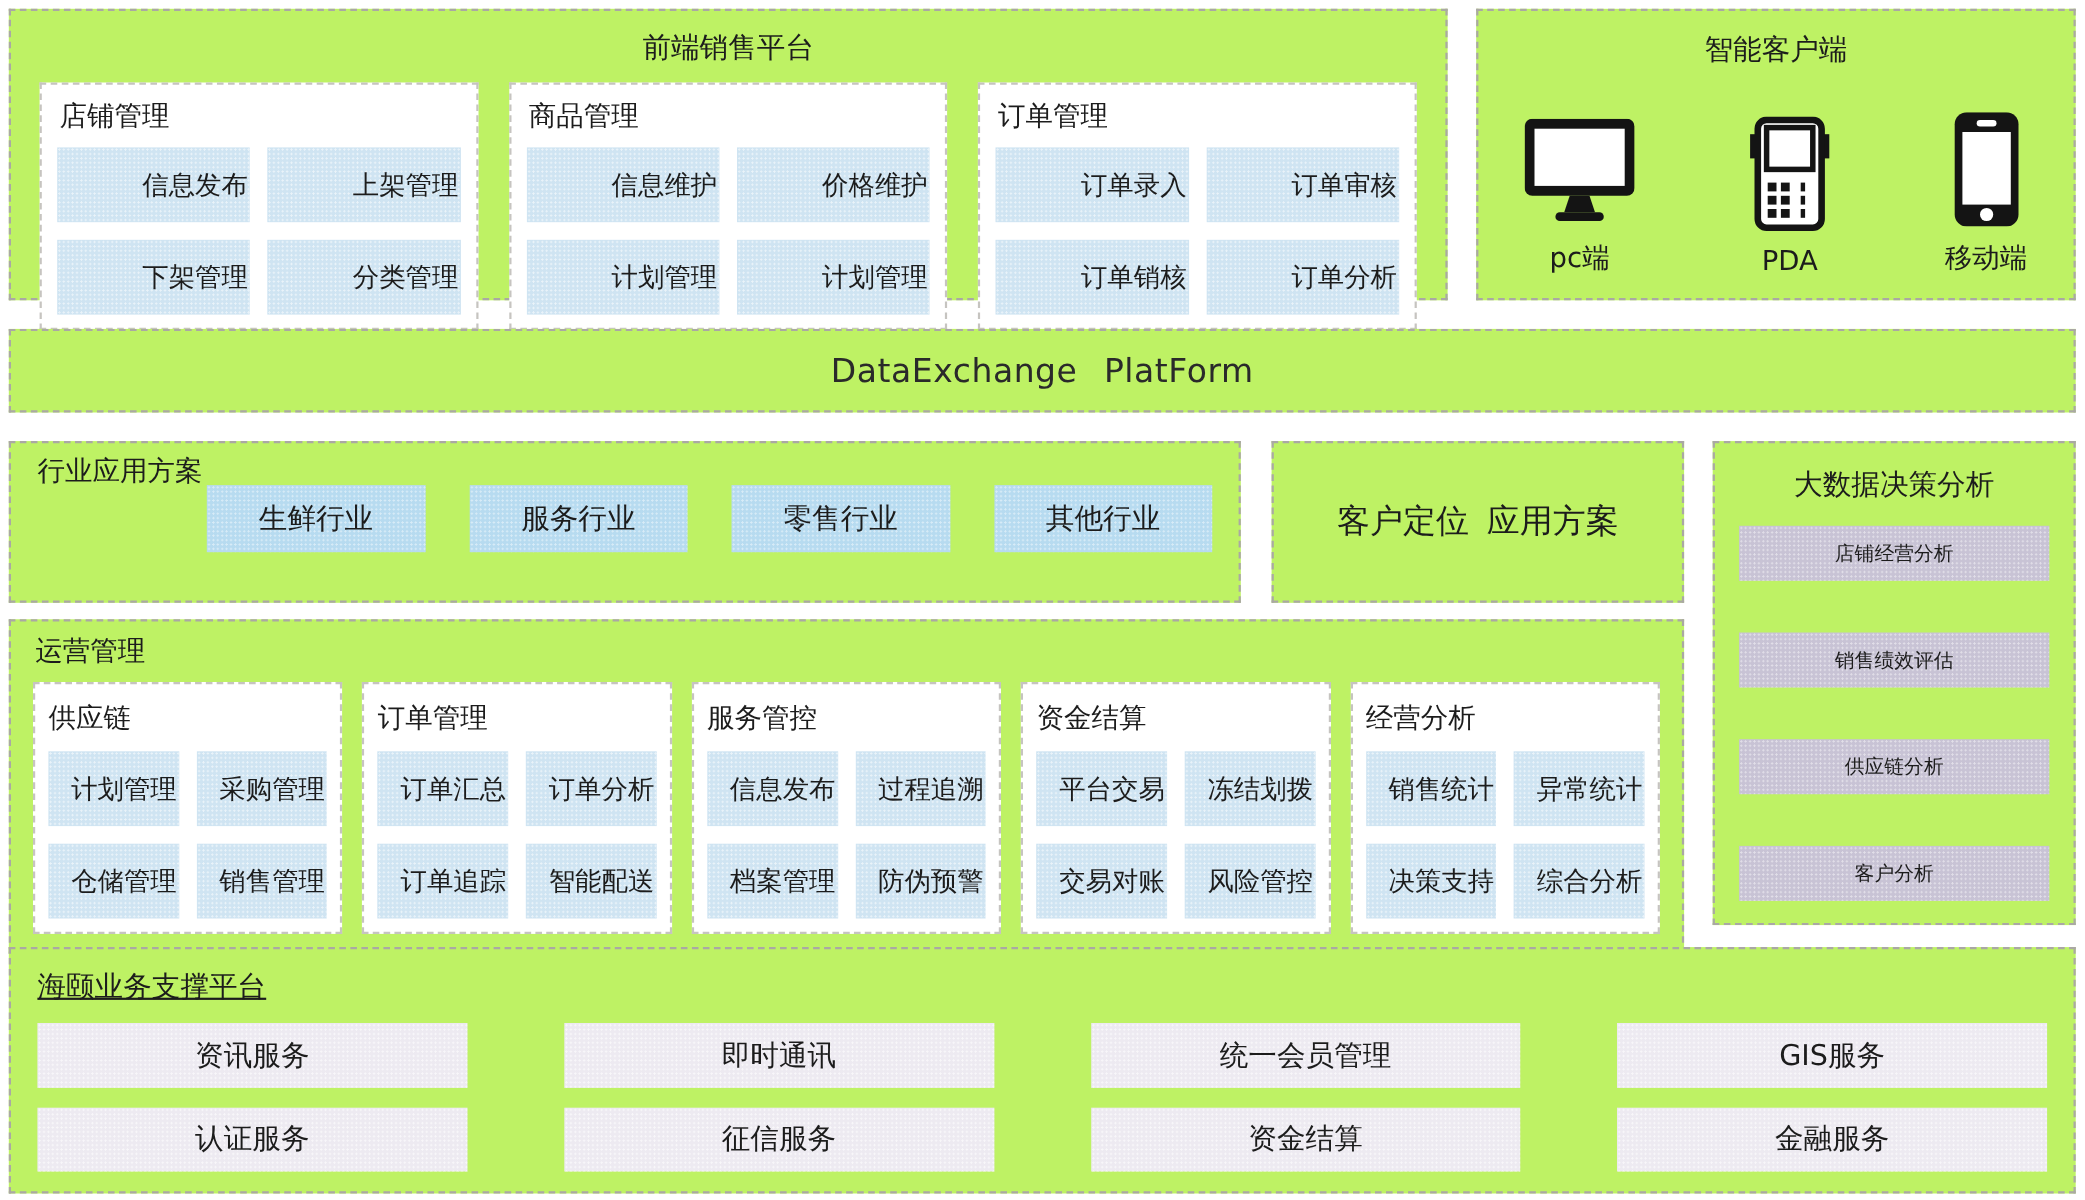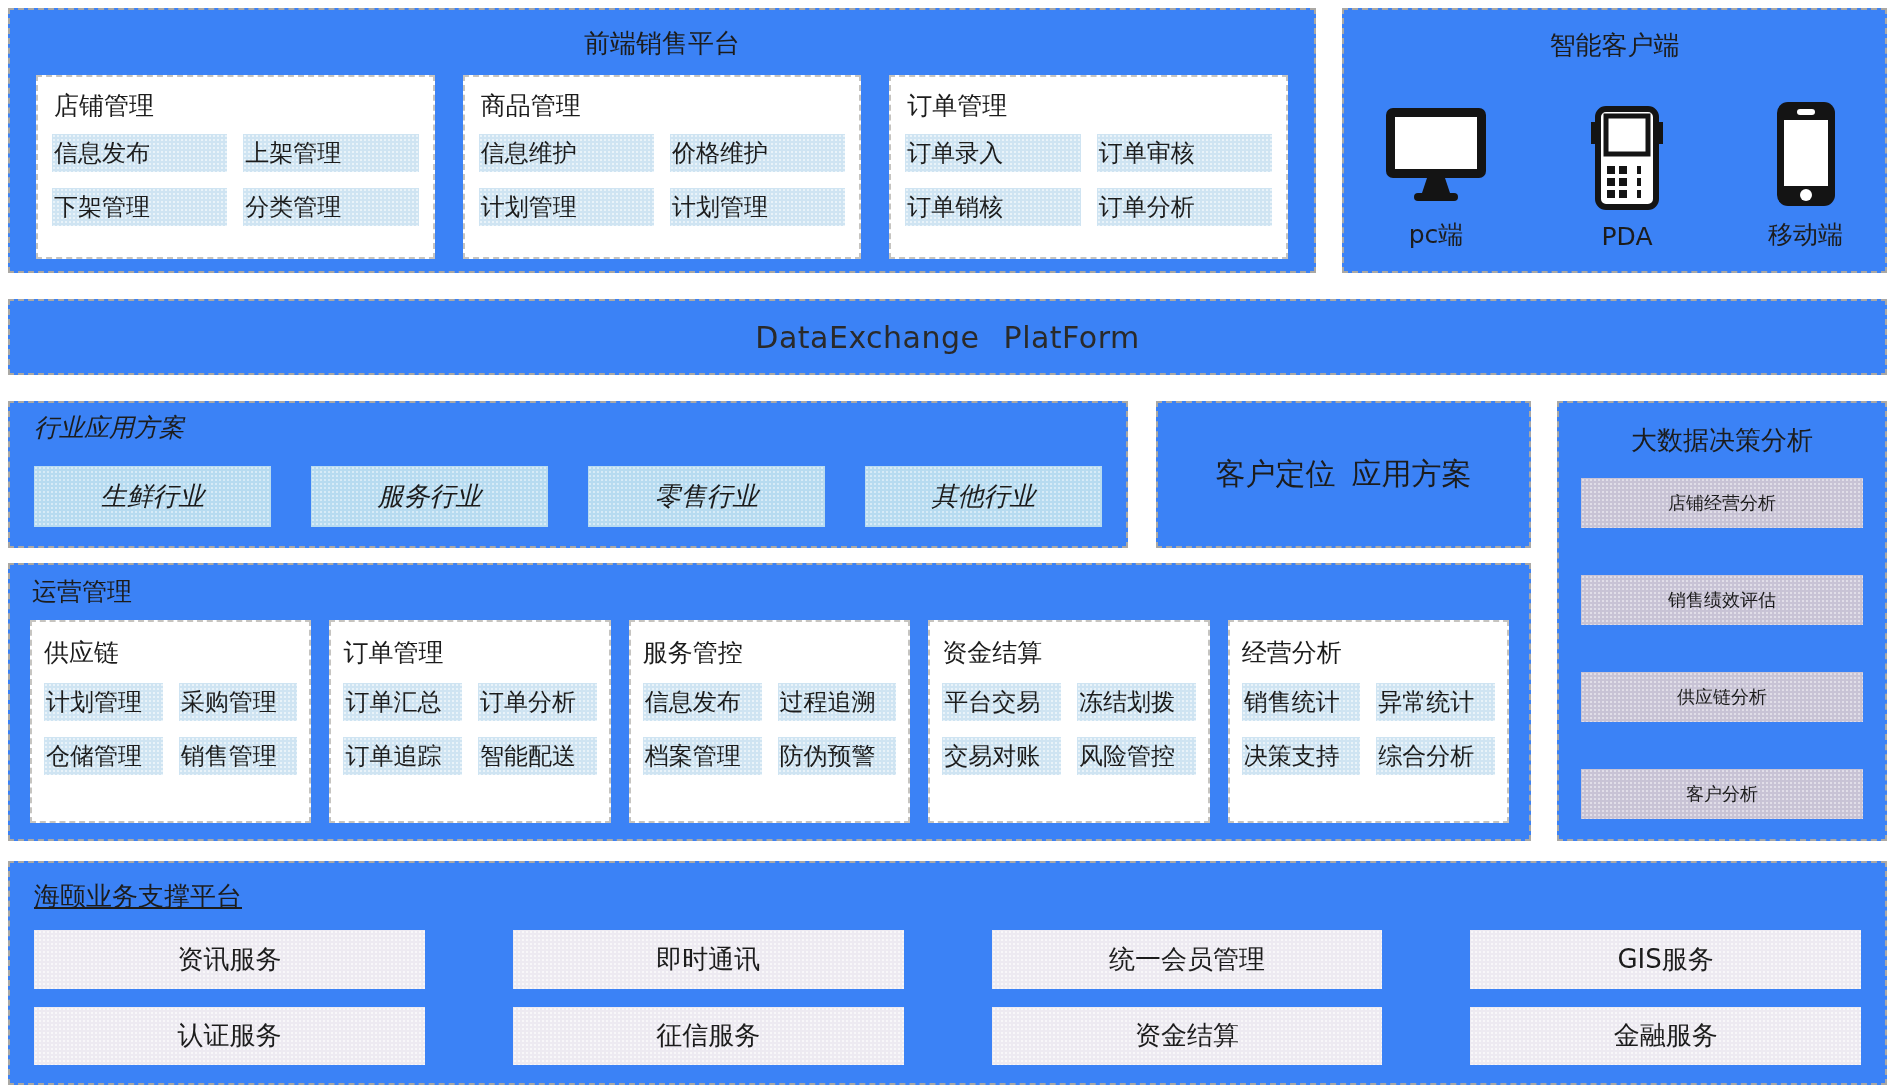--- a/index.html
+++ b/index.html
@@ -2,55 +2,55 @@
 <html><head>
 <meta charset="utf-8">
 <style>
   html,body{margin:0;padding:0;background:#ffffff;}
   body{
     width:1895px;height:1091px;box-sizing:border-box;padding:8px 8px;
     font-family:"DejaVu Sans","Liberation Sans",sans-serif;color:#1c1c1c;
     overflow:hidden;
   }
   .page{display:flex;flex-direction:column;height:100%;box-sizing:border-box;}
-  .box{border:2px dashed #aaa8a4;box-sizing:border-box;background:#3b82f6;}
+  .box{border:2px dashed #aaa8a4;box-sizing:border-box;background:#bef264;}
   .subbox{border:2px dashed #c6c4c0;box-sizing:border-box;background:#fff;font-family:Liberation Serif, serif;}
 
   
   .top-row{display:flex;gap:26px;height:265px;flex:none;}
   .frontend{flex:1;padding:6px 18px 12px;display:flex;flex-direction:column;}
   .panel-title-center{text-align:center;font-size:26px;font-weight:normal;margin:10px 0 14px;}
   .fe-groups{display:flex;gap:28px;flex:1;padding:0 8px;}
   .fe-group{flex:1;padding:8px 14px 12px;}
   .sub-title-left{font-size:25px;margin:4px 2px 12px;}
   .chips2{display:grid;grid-template-columns:1fr 1fr;gap:16px 16px;}
   .chip{
     background-color:#cfe4f2;
     background-image:radial-gradient(rgba(255,255,255,.55) 1px, rgba(255,255,255,0) 1px);
     background-size:4px 4px;
-    text-align:left;font-size:24px;padding:3px 2px;white-space:nowrap;overflow:hidden;
+    text-align:right;font-size:24px;padding:18px 2px;white-space:nowrap;overflow:hidden;
   }
 
   .clients{width:545px;flex:none;padding:8px 30px 16px;display:flex;flex-direction:column;}
   .devices{display:flex;justify-content:space-between;align-items:flex-end;flex:1;padding:0 12px 4px;}
   .device{display:flex;flex-direction:column;align-items:center;gap:12px;}
   .device svg{display:block;}
   .device-label{font-size:25px;}
 
   
   .spacer26{height:26px;flex:none;}
   .spacer20{height:20px;flex:none;}
   .exchange{height:76px;flex:none;display:flex;align-items:center;justify-content:center;
     font-size:30px;color:#2a2a2a;word-spacing:14px;letter-spacing:.5px;}
 
   
   .mid-row{display:flex;gap:26px;height:440px;flex:none;}
   .mid-left{flex:1;display:flex;flex-direction:column;}
   .band1{display:flex;gap:28px;height:147px;flex:none;}
-  .industry{flex:1;padding:4px 22px 10px;display:flex;flex-direction:column;font-style:italic;}
+  .industry{flex:1;padding:4px 22px 10px;display:flex;flex-direction:row;}
   .industry-chips{display:flex;justify-content:space-between;gap:40px;flex:1;align-items:center;padding:0 2px;}
   .chip-strong{
     background-color:#b7dbf0;
     background-image:radial-gradient(rgba(255,255,255,.45) 1px, rgba(255,255,255,0) 1px);
     background-size:4px 4px;
     flex:1;text-align:center;font-size:26px;padding:13px 2px;white-space:nowrap;
   }
   .positioning{width:375px;flex:none;display:flex;flex-direction:row;align-items:center;justify-content:center;gap:16px;font-size:30px;}
 
   .operations{flex:1;margin-top:15px;padding:6px 20px 16px;display:flex;flex-direction:column;}

